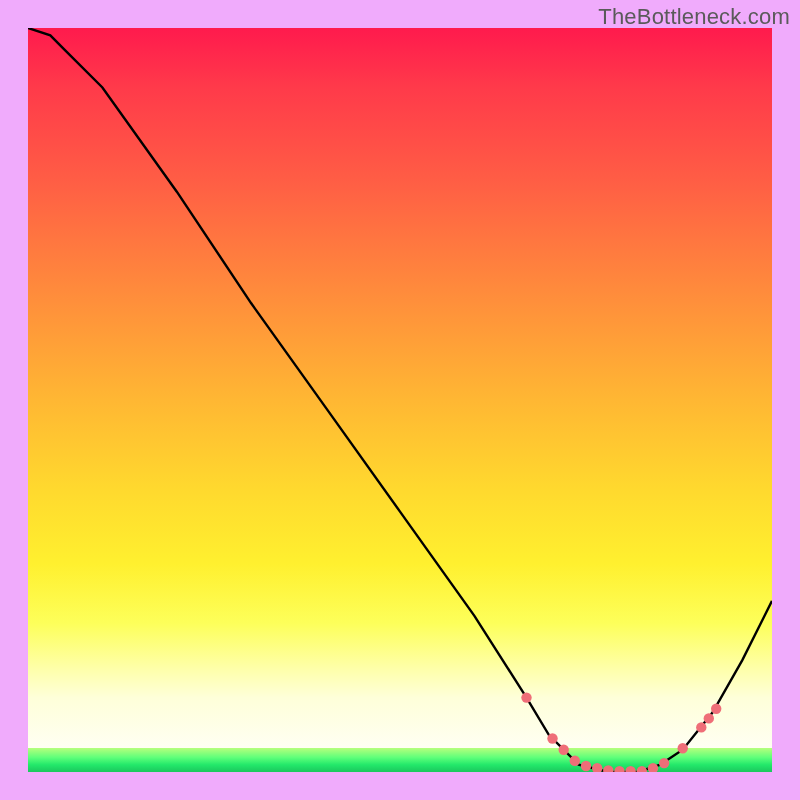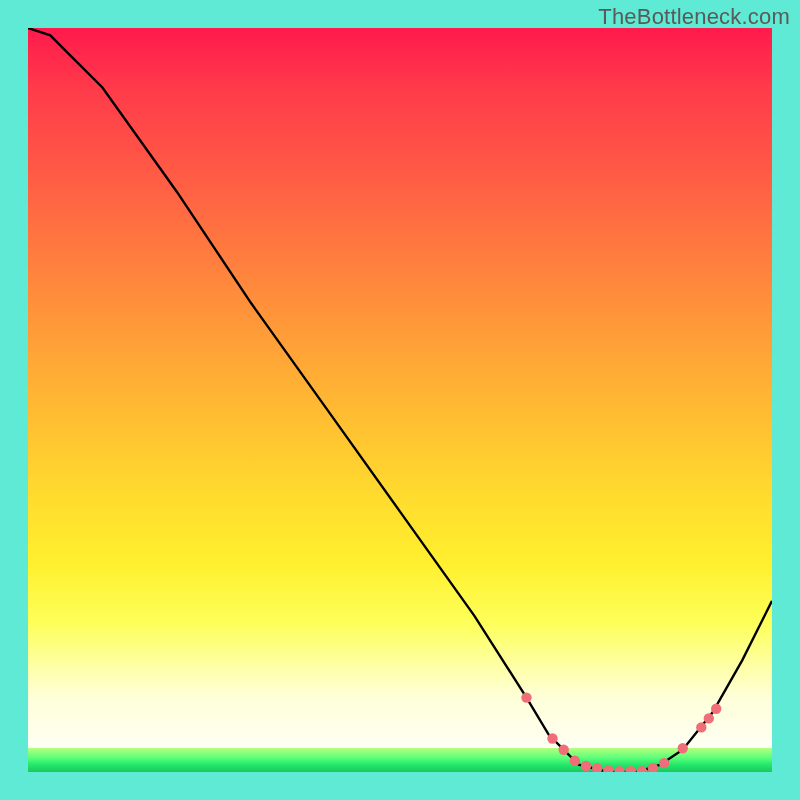--- a/index.html
+++ b/index.html
@@ -8,21 +8,21 @@
     width: 800px;
     height: 800px;
     background: #000;
     overflow: hidden;
     font-family: Arial, Helvetica, sans-serif;
   }
   .frame {
     position: relative;
     width: 800px;
     height: 800px;
-    background: #5eead4;
+    background: #f0abfc;
   }
   .watermark {
     position: absolute;
     top: 4px;
     right: 10px;
     color: #5a5a5a;
     font-size: 22px;
     font-weight: 500;
     letter-spacing: 0.2px;
     z-index: 50;

